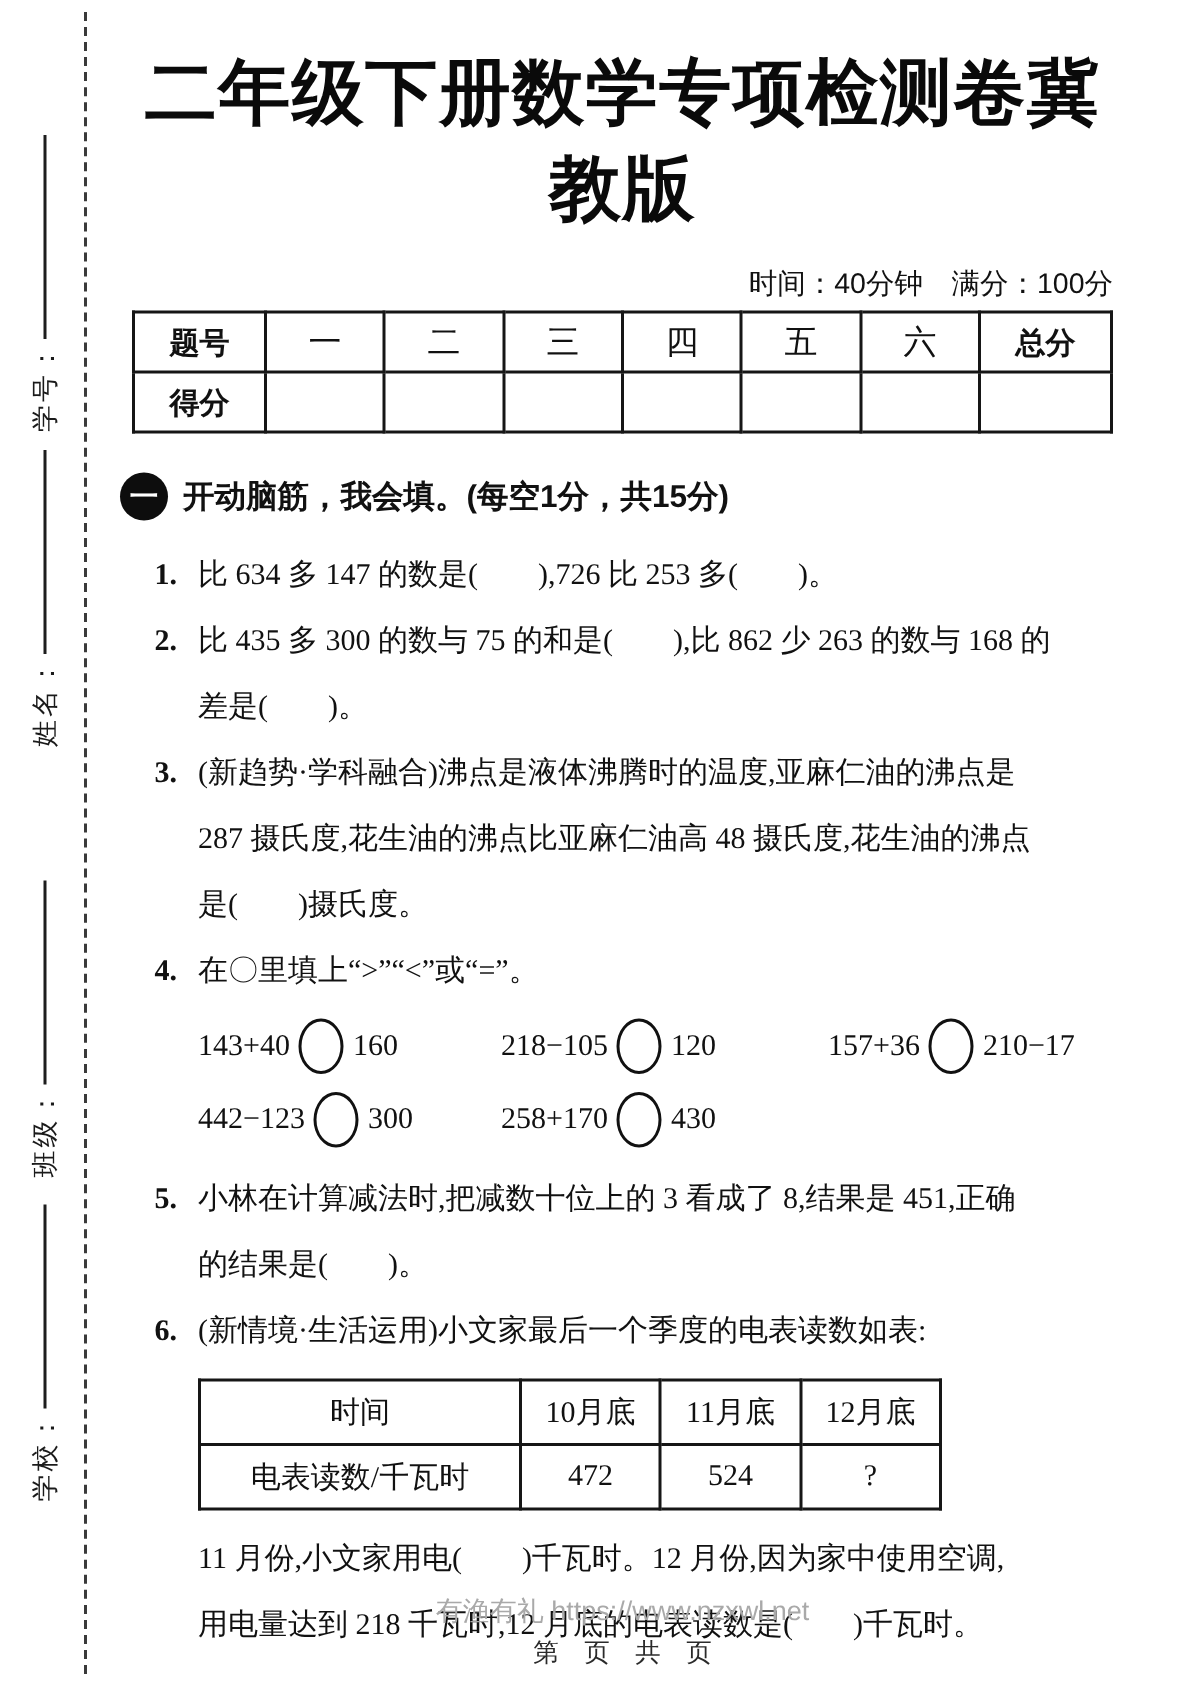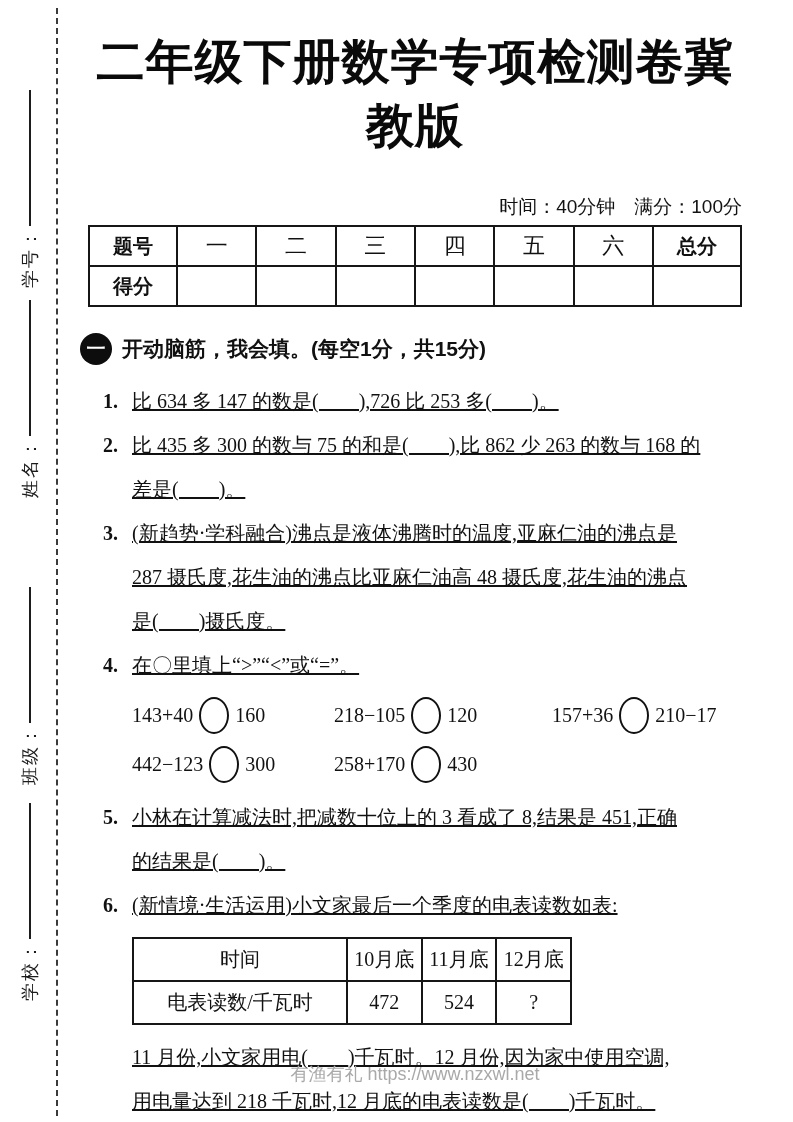--- a/index.html
+++ b/index.html
@@ -13,46 +13,46 @@
                 letter-spacing:2px; color:#1a1a1a; white-space:nowrap; }
   .side-field .fline { display:inline-block; width:136px; height:2px; background:#1d1d1d; margin-left:2px; }
   .sf-1 { top:167px; } .sf-2 { top:377px; } .sf-3 { top:664px; } .sf-4 { top:880px; }
 
   
   .content { position:absolute; left:88px; top:0; width:654px; }
   .title { margin-top:30px; text-align:center; font-family:"Liberation Sans", sans-serif;
            font-weight:700; font-size:48px; letter-spacing:1px; color:#0a0a0a; }
   .subtitle { margin-top:14px; text-align:center; font-family:"Liberation Sans", sans-serif;
               font-weight:700; font-size:34px; color:#0a0a0a; }
-  .meta { margin-top:36px; margin-bottom:5px; text-align:right; font-family:"Liberation Sans", sans-serif;
+  .meta { margin-top:18px; margin-bottom:5px; text-align:right; font-family:"Liberation Sans", sans-serif;
           font-size:19px; color:#111; }
 
   table.score { width:100%; border-collapse:collapse; table-layout:fixed;padding-left:12px; }
   table.score td { border:2px solid #161616; height:40px; text-align:center; vertical-align:middle; }
   .cell-label { font-family:"Liberation Sans", sans-serif; font-weight:700; font-size:20px; }
   .cell-num { font-family:"Liberation Serif", serif; font-size:22px; }
 
   .section-head { margin-top:26px; display:flex; align-items:center; gap:10px;
                   font-family:"Liberation Sans", sans-serif; font-weight:700; font-size:21px; }
   .badge { flex:0 0 auto; width:32px; height:32px; margin-left:-8px; border-radius:50%;
            background:#0d0d0d; color:#fff; display:flex; align-items:center; justify-content:center;
            font-size:19px; font-weight:700; }
 
   .questions { margin-top:14px; font-size:20px; }
-  .q-line { line-height:44px; min-height:44px; padding-left:44px; white-space:pre-wrap;text-decoration:underline; }
+  .q-line { line-height:44px; min-height:44px; padding-left:44px; white-space:pre-wrap; }
   .q-line.first { padding-left:15px; }
   .q-num { display:inline-block; width:29px; font-weight:700; font-family:"Liberation Serif", serif; }
 
   .cmp-row { display:flex; align-items:center; padding-left:44px; margin:10px 0 12px; }
   .cmp-pair { display:flex; align-items:center; white-space:nowrap; }
   .cmp-pair.w1 { width:202px; } .cmp-pair.w2 { width:218px; }
   .cmp-circle { display:inline-block; width:30px; height:37px; border:2px solid #111;
                 border-radius:50%; margin:0 6px; }
 
-  table.meter { border-collapse:collapse; table-layout:fixed; width:440px; margin:10px 4px 10px 44px;padding-left:36px; }
+  table.meter { border-collapse:collapse; table-layout:fixed; width:496px; margin:10px 4px 10px 44px;padding-left:36px; }
   table.meter td { border:2px solid #161616; height:43px; text-align:center; vertical-align:middle;
                    font-size:20px; }
 
   
   .footer-brand { position:absolute; left:88px; width:654px; top:1062px; text-align:center;
                   font-family:"Liberation Sans", sans-serif; font-size:18px; color:#a9a9a9; }
   .footer-page { position:absolute; left:88px; width:654px; top:1090px; text-align:center;
                  font-family:"Liberation Sans", sans-serif; font-size:17px; color:#2a2a2a; }
 </style>
 </head>
@@ -203,14 +203,15 @@
         </tbody>
           </table>
         <div class="q-line"><span>11 月份,小文家用电(　　)千瓦时。12 月份,因为家中使用空调,</span></div>
         <div class="q-line"><span>用电量达到 218 千瓦时,12 月底的电表读数是(　　)千瓦时。</span></div>
       </div>
 
     </div>
   </div>
 
   <div class="footer-brand">有渔有礼 https://www.nzxwl.net</div>
+  <div class="footer-page">第　页　共　页</div>
 
 </div>
 
 </body></html>

